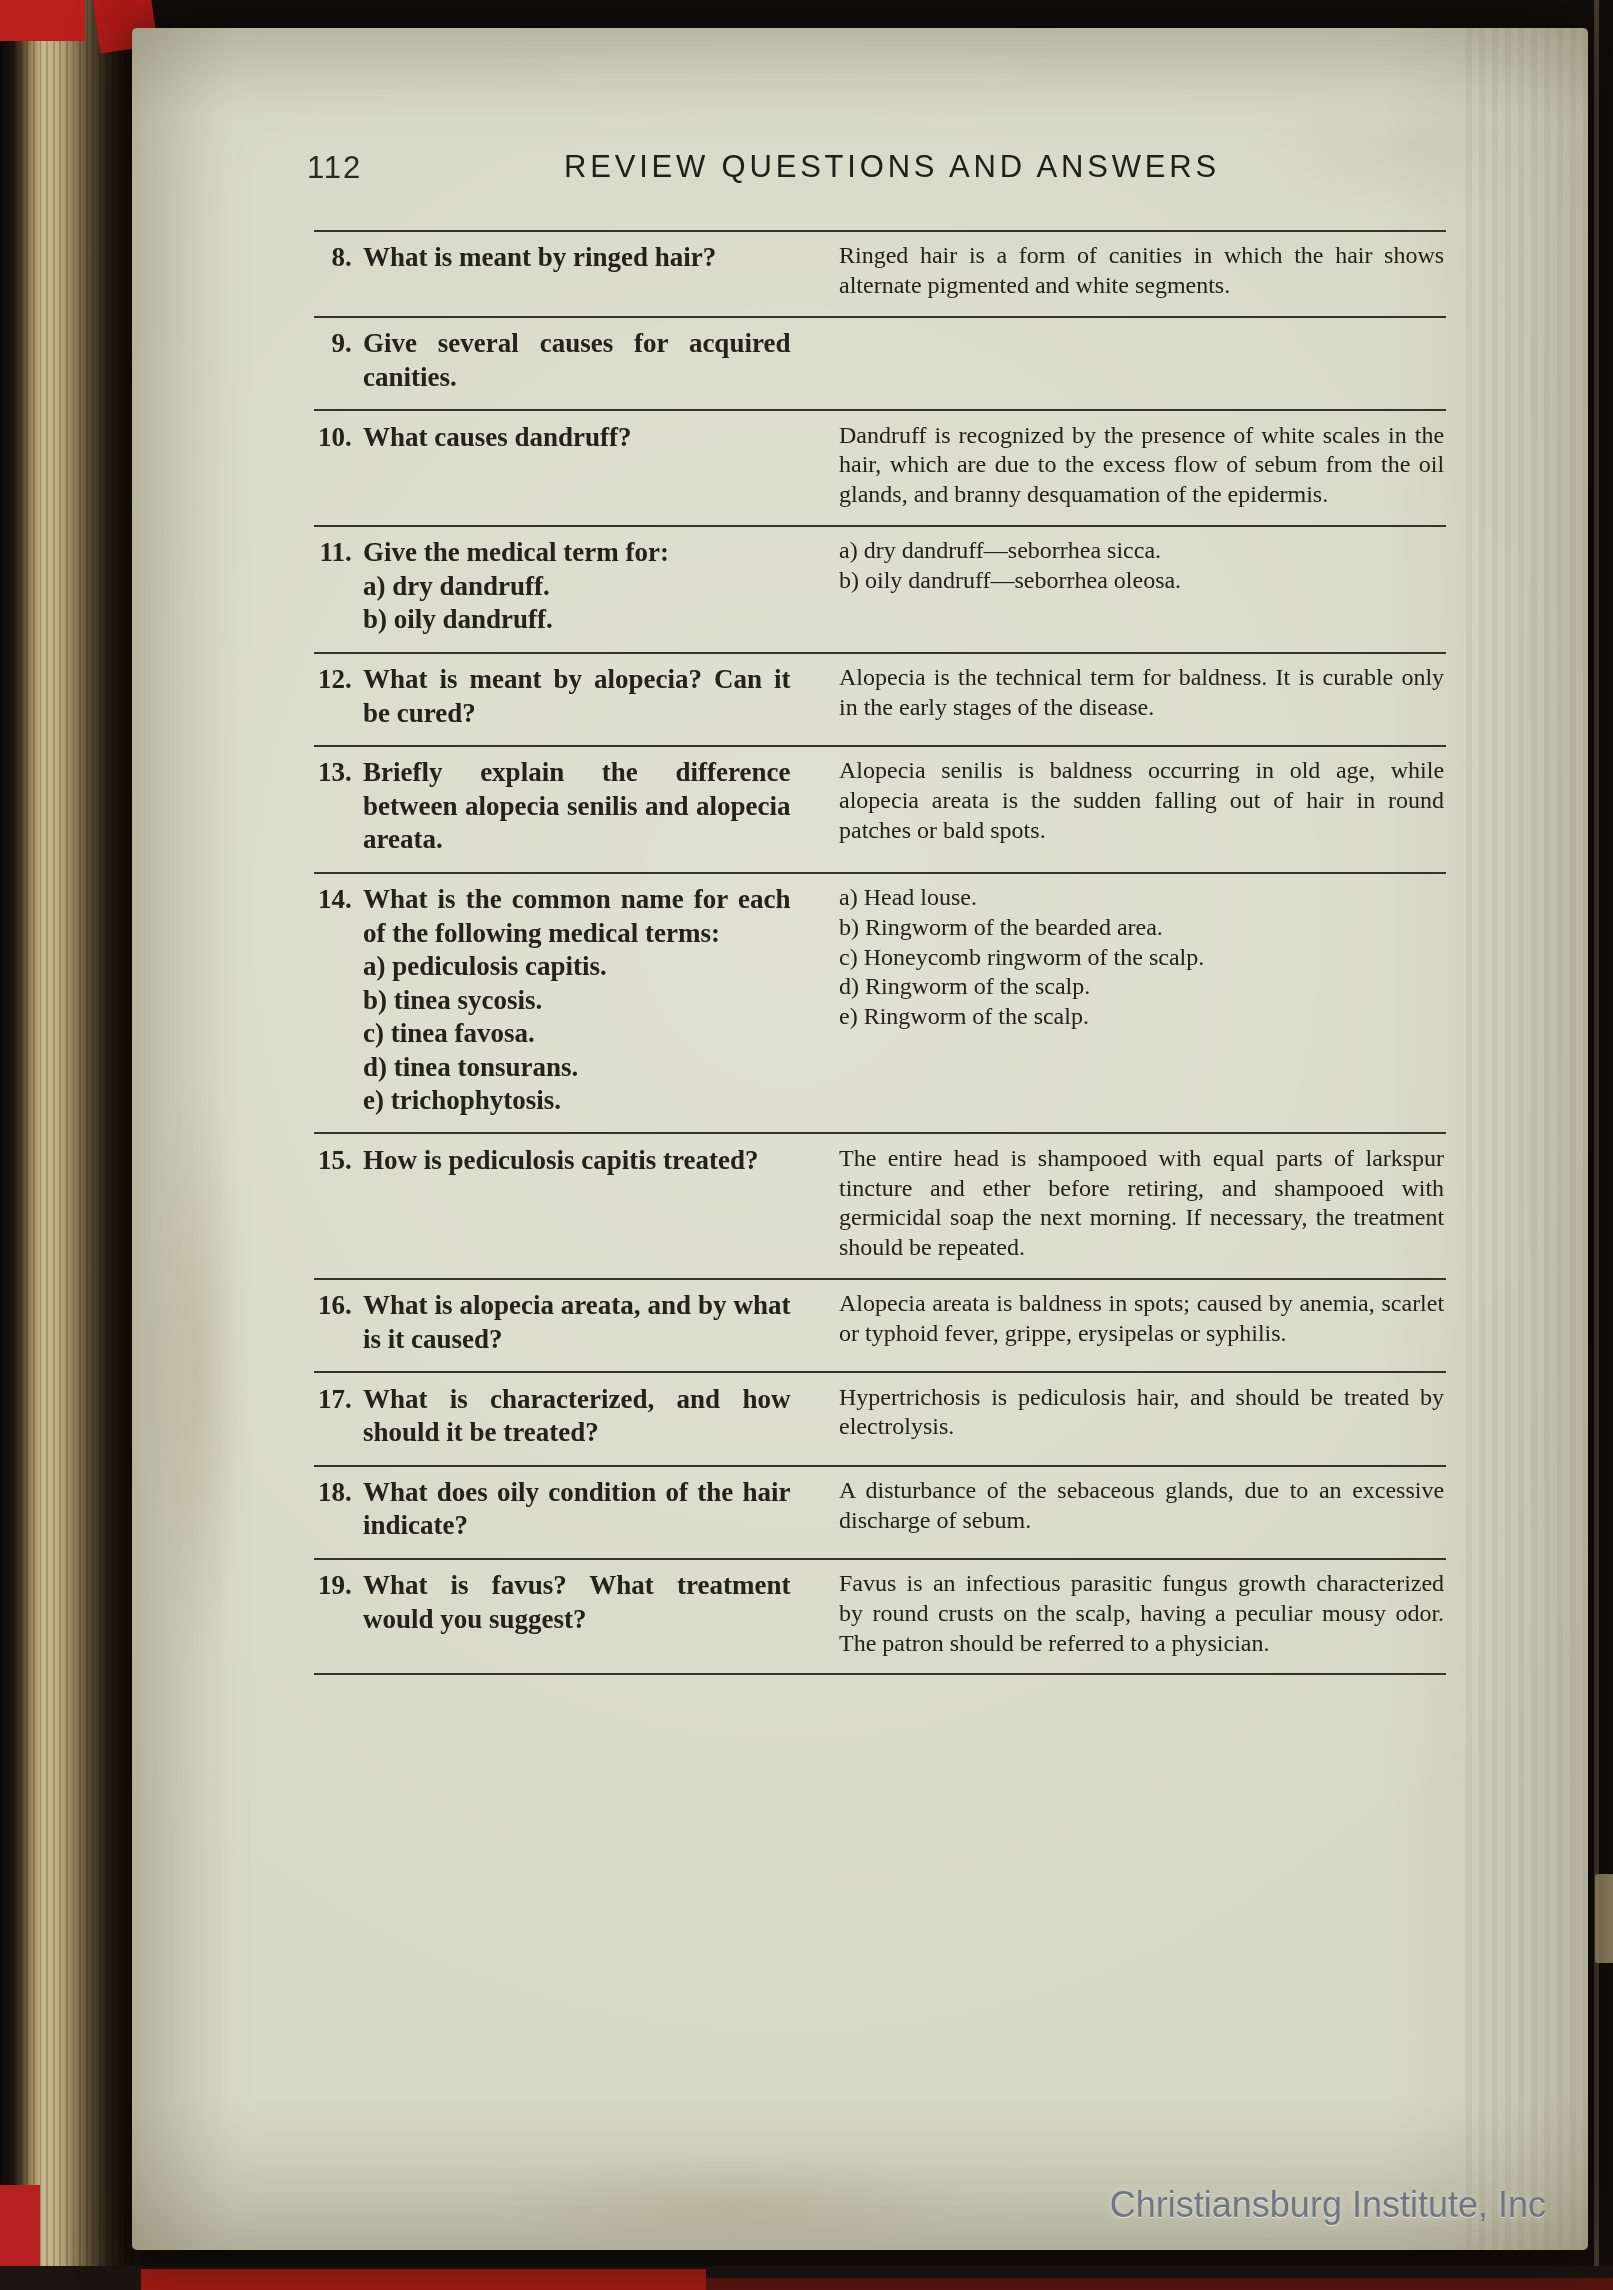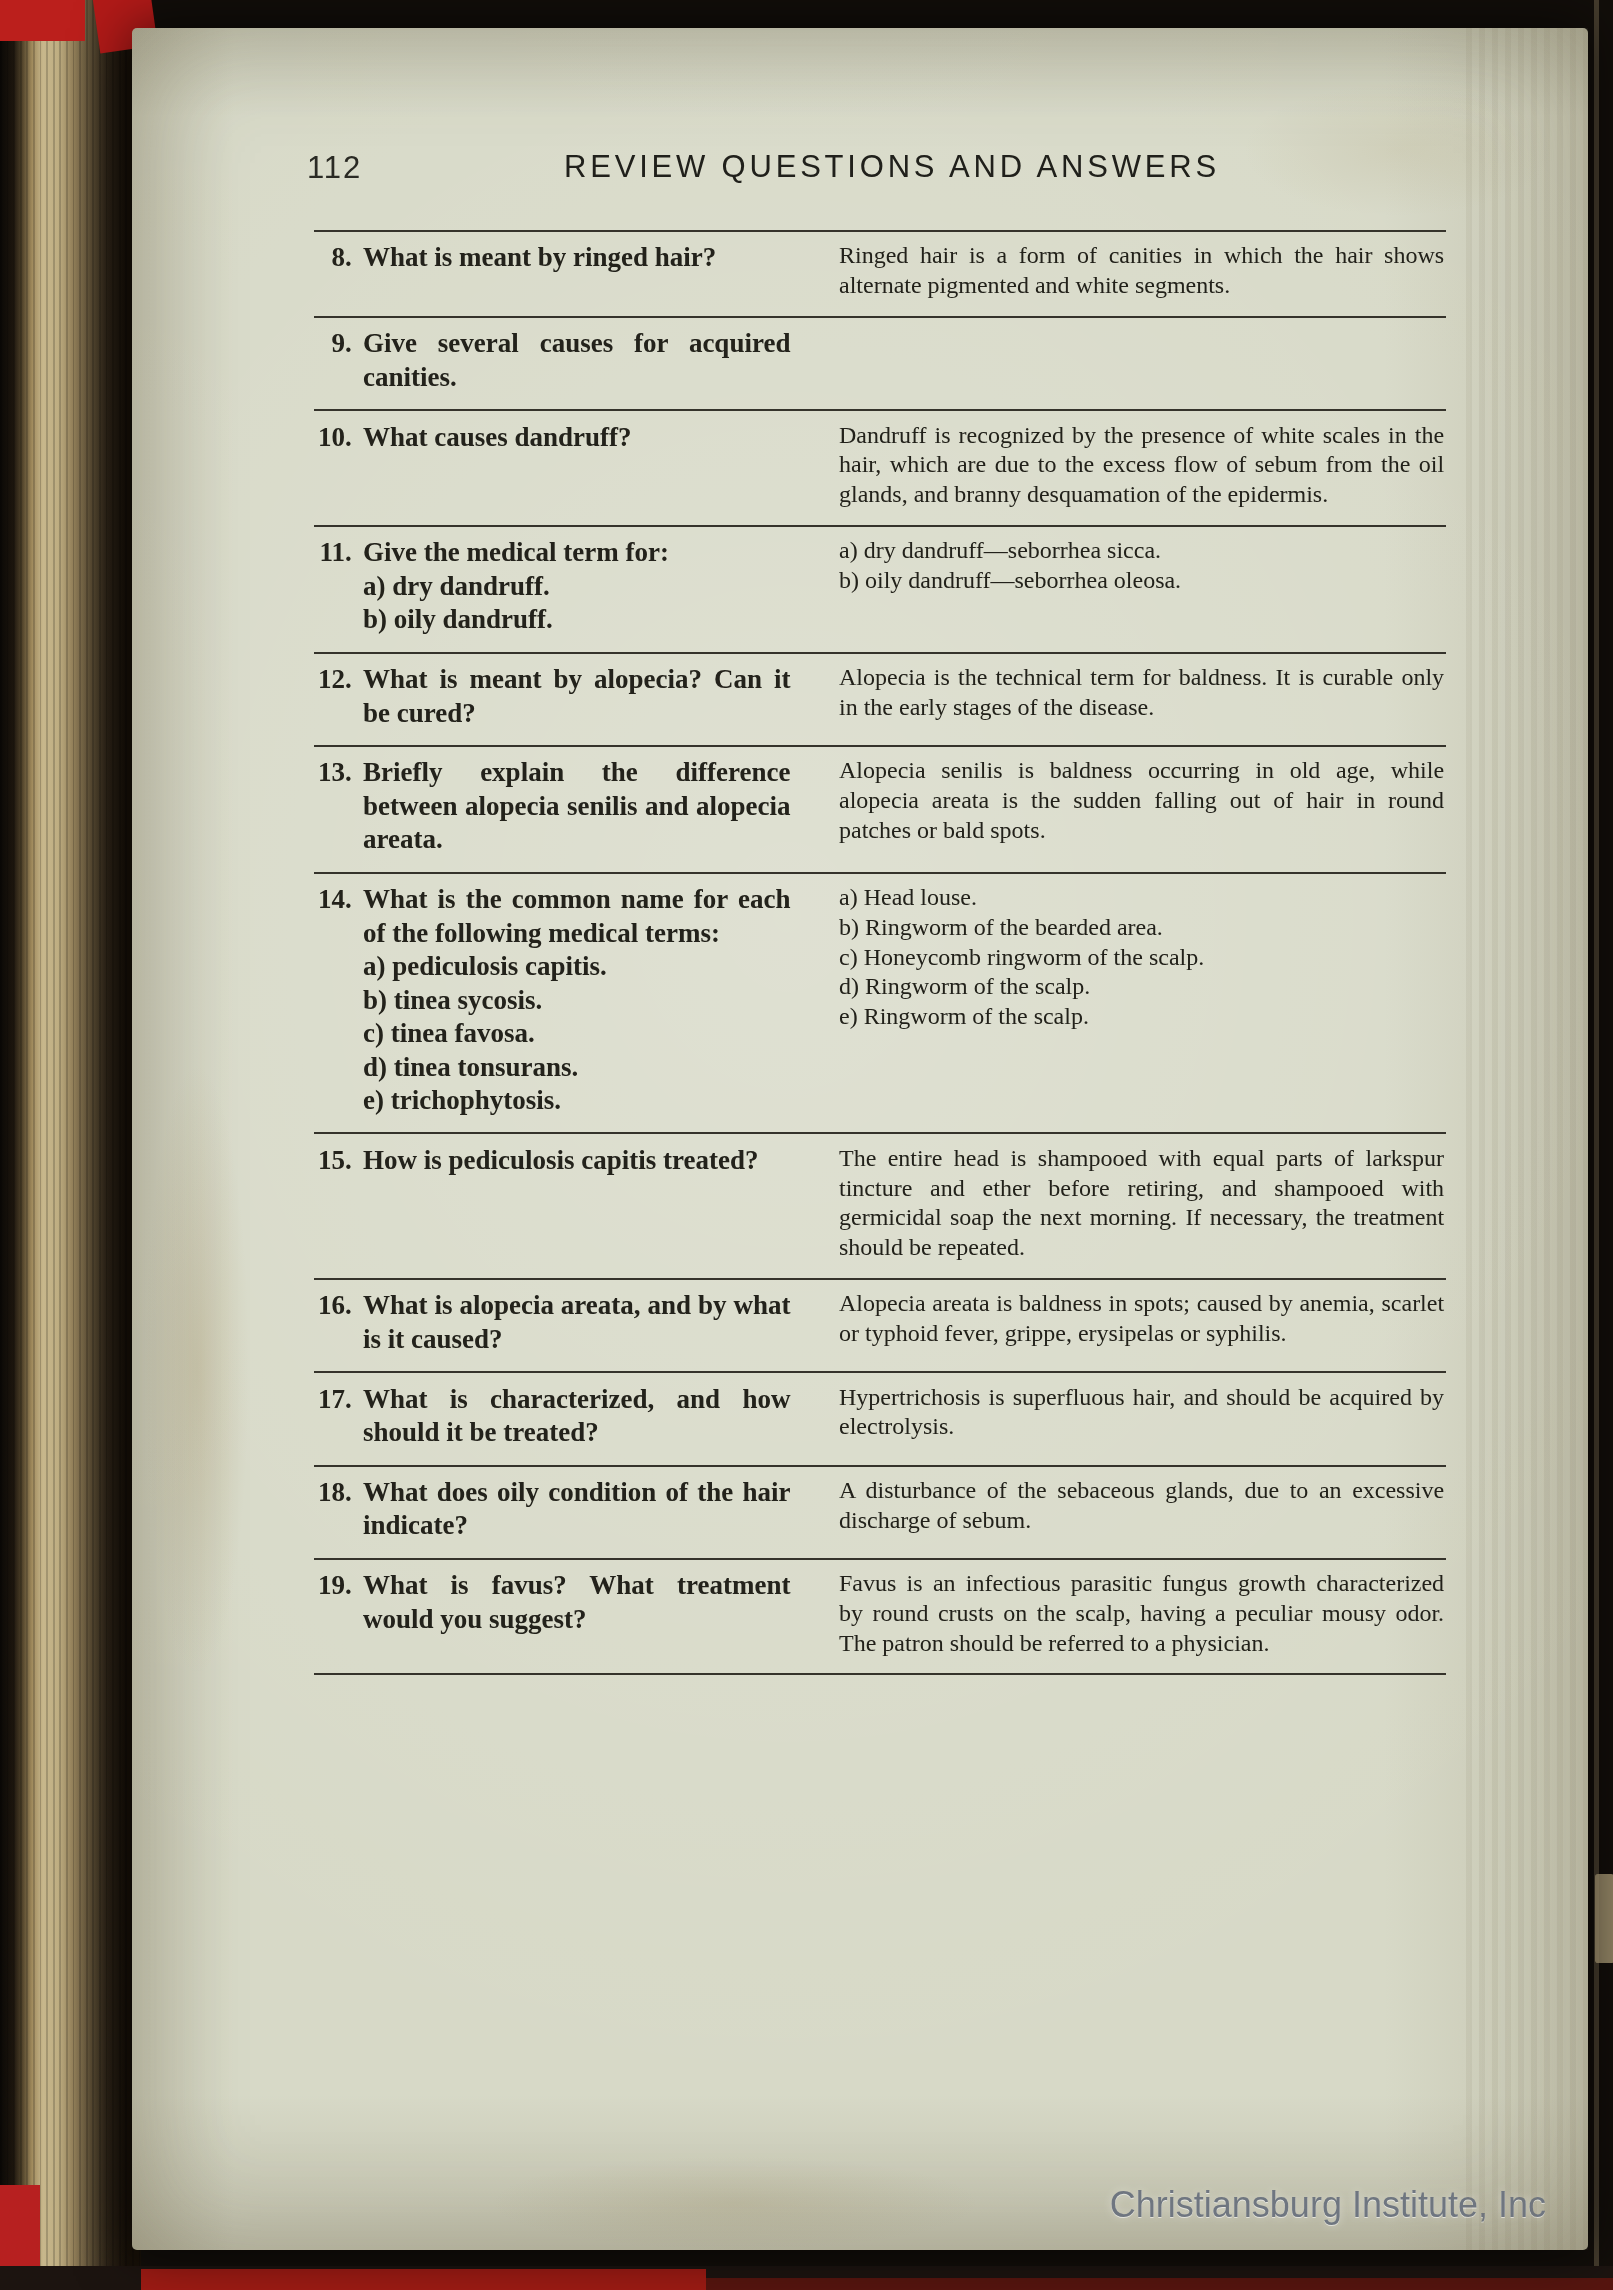--- a/index.html
+++ b/index.html
@@ -211,21 +211,21 @@
       <span class="q-text">What is alopecia areata, and by what is it caused?</span>
     </div>
     <div class="a-cell">Alopecia areata is baldness in spots; caused by anemia, scarlet or typhoid fever, grippe, erysipelas or syphilis.</div>
   </div>
 
   <div class="qa-row">
     <div class="q-cell">
       <span class="q-num">17.</span>
       <span class="q-text">What is characterized, and how should it be treated?</span>
     </div>
-    <div class="a-cell">Hypertrichosis is superfluous hair, and should be acquired by electrolysis.</div>
+    <div class="a-cell">Hypertrichosis is pediculosis hair, and should be treated by electrolysis.</div>
   </div>
 
   <div class="qa-row">
     <div class="q-cell">
       <span class="q-num">18.</span>
       <span class="q-text">What does oily condition of the hair indicate?</span>
     </div>
     <div class="a-cell">A disturbance of the sebaceous glands, due to an excessive discharge of sebum.</div>
   </div>
 

